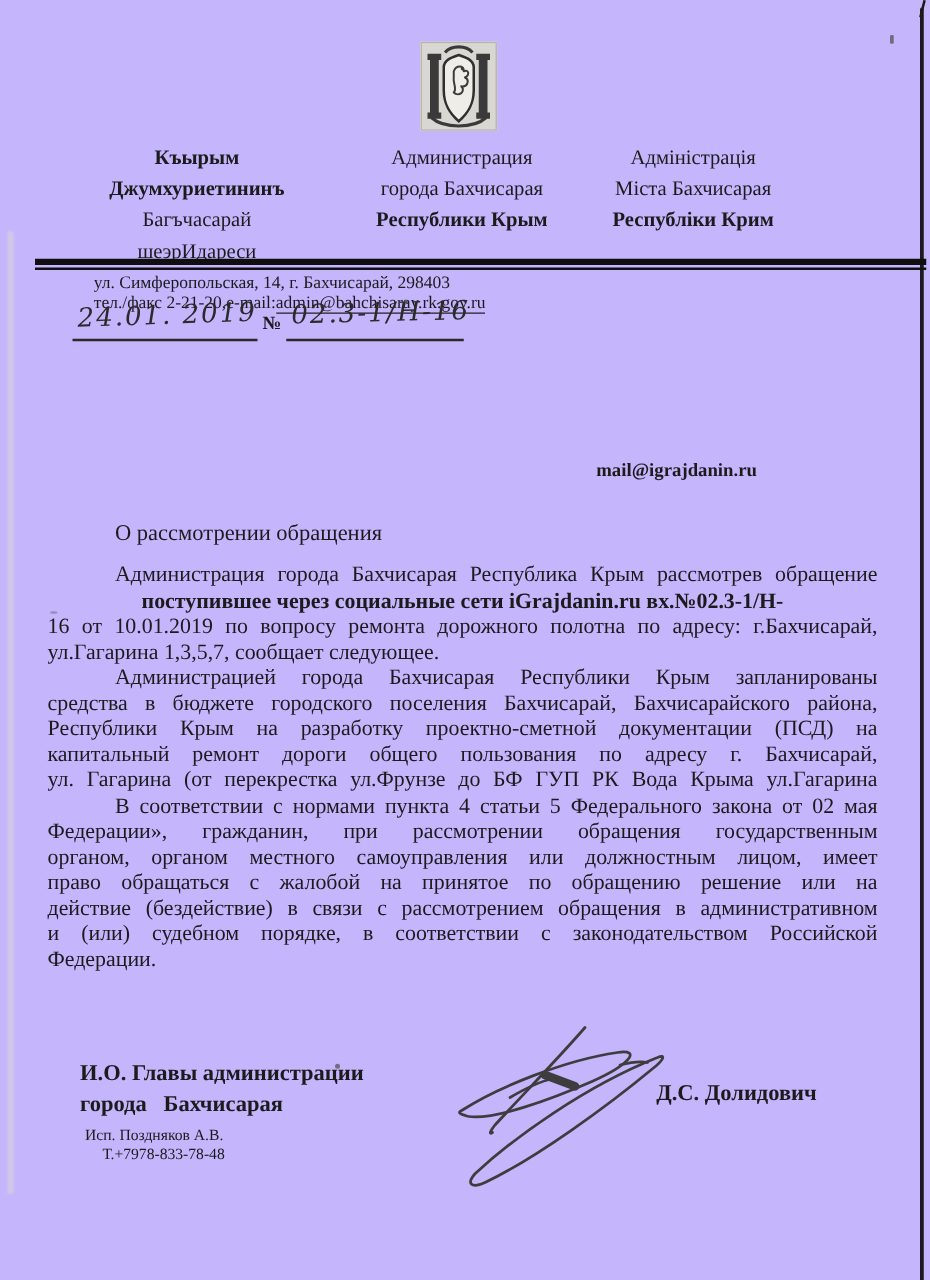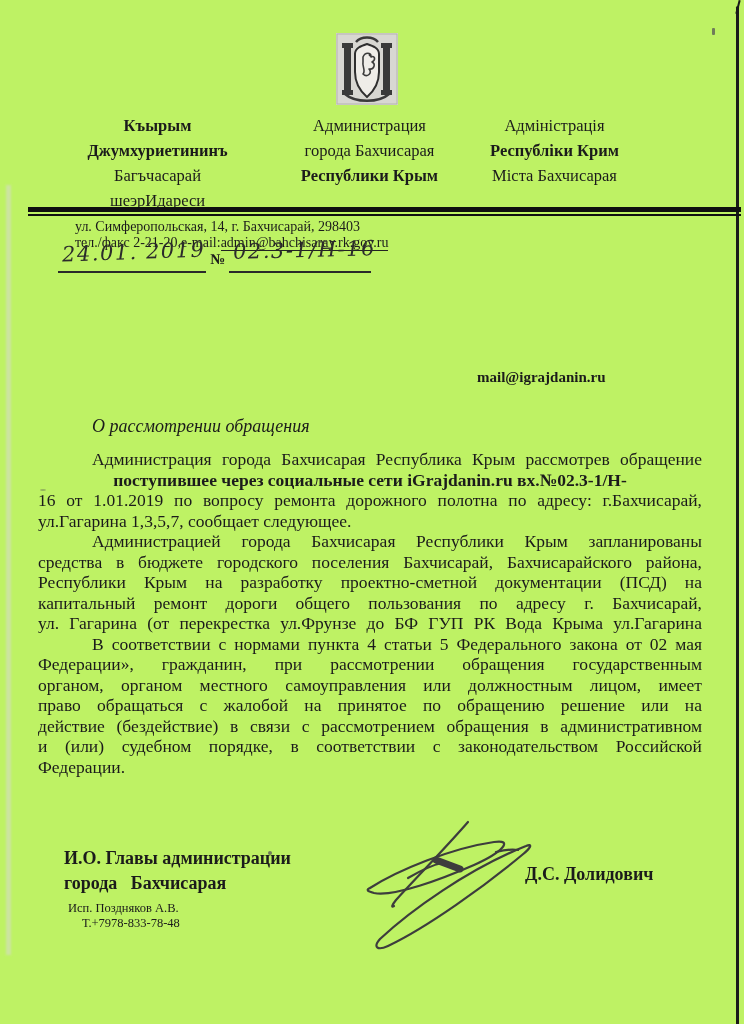--- a/index.html
+++ b/index.html
@@ -1,18 +1,18 @@
 <!DOCTYPE html>
 <html><head>
 <meta charset="utf-8">
 <style>
   html,body{margin:0;padding:0;background:#e9e9e9;}
   .page{
     position:relative;width:744px;height:1024px;margin:0 auto;
-    background:#bef264;overflow:hidden;
+    background:#c4b5fd;overflow:hidden;
     font-family:"Liberation Serif",serif;color:#1b1b1b;
   }
   
   .scan-edge-right{position:absolute;left:736px;top:6px;width:3px;height:1018px;
     background:#1a1a1a;border-radius:3px 3px 0 0;}
   .scan-edge-right:before{content:"";position:absolute;left:1px;top:-6px;width:2px;height:14px;
     background:#1a1a1a;transform:rotate(14deg);}
   .scan-smudge-left{position:absolute;left:6px;top:185px;width:5px;height:770px;
     background:#d9d9d4;opacity:.55;filter:blur(1px);}
   .speck{position:absolute;background:#555;border-radius:50%;opacity:.75;}
@@ -31,21 +31,21 @@
   .ref-line{position:absolute;background:#2a2a2a;height:2px;}
   .ref-l1{left:58px;top:271px;width:148px;}
   .ref-l2{left:229px;top:271px;width:142px;}
   .no-sign{position:absolute;left:210px;top:251px;font-size:15px;font-weight:bold;}
   .hand{font-family:"DejaVu Serif",serif;font-style:italic;color:#2b2b2b;
     font-size:21px;letter-spacing:1.5px;white-space:nowrap;}
   .hand-date{position:absolute;left:62px;top:240px;transform:rotate(-2deg);}
   .hand-num{position:absolute;left:233px;top:238px;transform:rotate(-1.5deg);}
   
   .rcpt{position:absolute;left:477px;top:369px;font-size:15px;font-weight:bold;}
-  .subject{position:absolute;left:92px;top:416px;font-size:18px;font-style:italic;}
+  .subject{position:absolute;left:92px;top:416px;font-size:18px;}
   .body-block{position:absolute;left:38px;top:449px;width:664px;font-size:17.5px;}
   .bl{height:20.5px;line-height:20.5px;text-align:justify;text-align-last:justify;}
   .bl.first{text-indent:54px;}
   .bl.last{text-align:left;text-align-last:left;}
   .bl.center{text-align:center;text-align-last:center;font-weight:bold;}
   
   .sig-pos{position:absolute;left:64px;top:846px;font-size:18px;font-weight:bold;line-height:25px;}
   .sig-pos .l2{word-spacing:9px;}
   .sig-name{position:absolute;left:525px;top:864px;font-size:18px;font-weight:bold;white-space:nowrap;}
   .sig-svg{position:absolute;left:346px;top:808px;}
@@ -92,22 +92,22 @@
       <div class="hl">Багъчасарай</div>
       <div class="hl">шеэрИдареси</div>
   </div>
   <div class="hcol col2">
     <div class="hl">Администрация</div>
       <div class="hl">города Бахчисарая</div>
       <div class="hl b">Республики Крым</div>
   </div>
   <div class="hcol col3">
     <div class="hl">Адміністрація</div>
+      <div class="hl">Міста Бахчисарая</div>
       <div class="hl b">Республіки Крим</div>
-      <div class="hl">Міста Бахчисарая</div>
   </div>
 
   <div class="rule"></div>
 
   <div class="addr">
     <div>ул. Симферопольская, 14,   г. Бахчисарай, 298403</div>
     <div><span>тел./факс 2-21-20,e-mail:</span><span class="u">admin@bahchisaray.rk.gov.ru</span></div>
   </div>
 
   <div class="ref-line ref-l1"></div>
@@ -116,21 +116,21 @@
   <div class="hand hand-date">24.01. 2019</div>
   <div class="hand hand-num">02.3-1/Н-16</div>
 
   <div class="rcpt">mail@igrajdanin.ru</div>
 
   <div class="subject">О рассмотрении обращения</div>
 
   <div class="body-block">
     <div class="bl first">Администрация города Бахчисарая Республика Крым рассмотрев обращение</div>
       <div class="bl center">поступившее через социальные сети iGrajdanin.ru вх.№02.3-1/Н-</div>
-      <div class="bl mid">16 от 1.01.2019 по вопросу ремонта дорожного полотна по адресу: г.Бахчисарай,</div>
+      <div class="bl mid">16 от 10.01.2019 по вопросу ремонта дорожного полотна по адресу: г.Бахчисарай,</div>
       <div class="bl last">ул.Гагарина 1,3,5,7, сообщает следующее.</div>
       <div class="bl first">Администрацией города Бахчисарая Республики Крым запланированы</div>
       <div class="bl mid">средства в бюджете городского поселения Бахчисарай, Бахчисарайского района,</div>
       <div class="bl mid">Республики Крым на разработку проектно-сметной документации (ПСД) на</div>
       <div class="bl mid">капитальный ремонт дороги общего пользования по адресу г. Бахчисарай,</div>
       <div class="bl mid">ул. Гагарина (от перекрестка ул.Фрунзе до БФ ГУП РК Вода Крыма ул.Гагарина</div>
       <div class="bl first">В соответствии с нормами пункта 4 статьи 5 Федерального закона от 02 мая</div>
       <div class="bl mid">Федерации», гражданин, при рассмотрении обращения государственным</div>
       <div class="bl mid">органом, органом местного самоуправления или должностным лицом, имеет</div>
       <div class="bl mid">право обращаться с жалобой на принятое по обращению решение или на</div>

